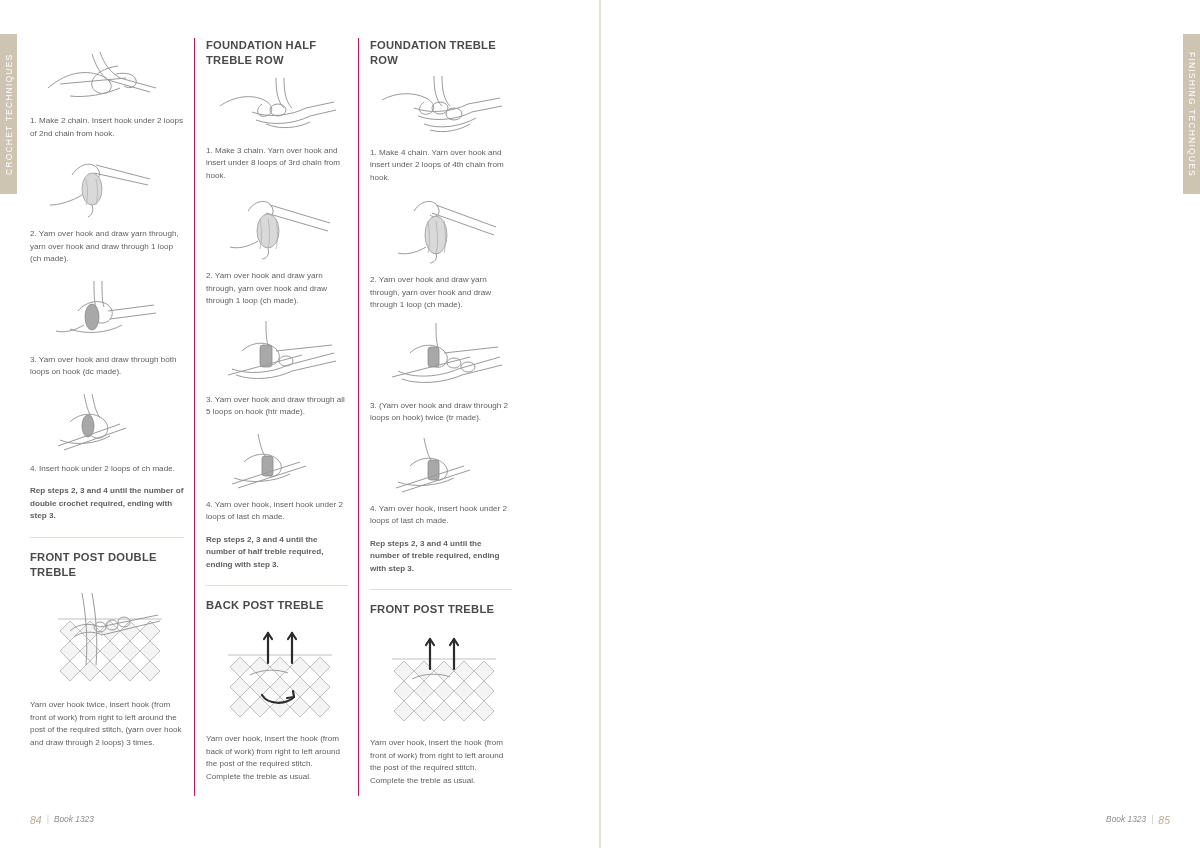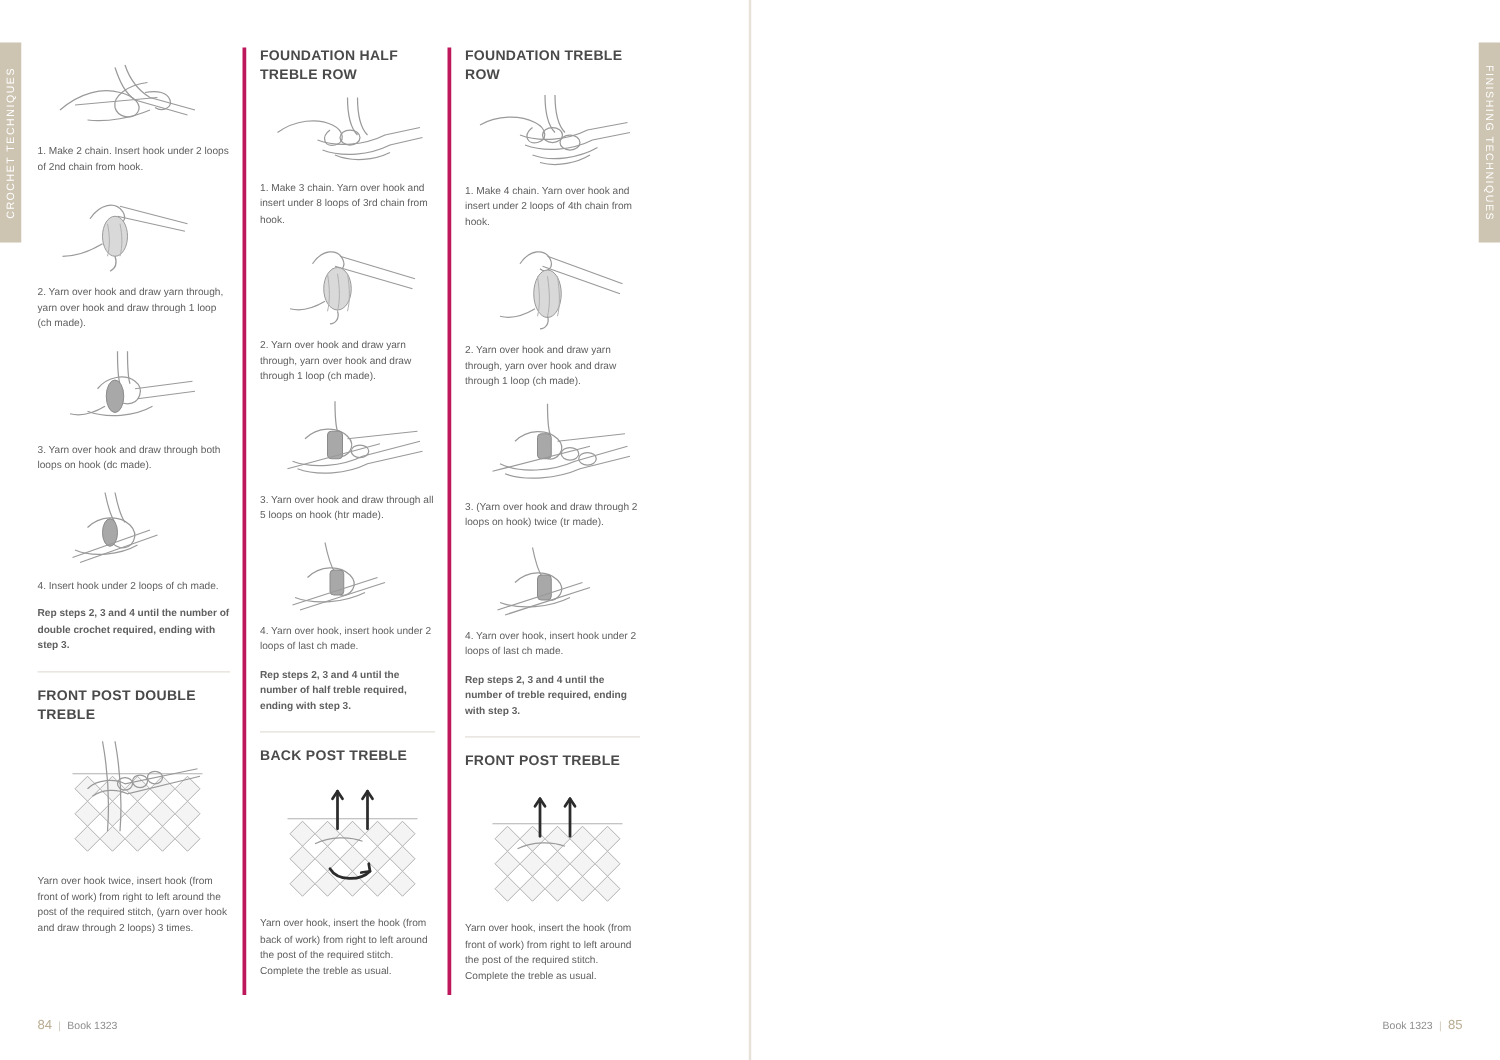--- a/index.html
+++ b/index.html
@@ -68,21 +68,21 @@
   .cols-left  { left: 30px;  width: 545px; }
 
   .col {
     width: 164px;
     padding-right: 10px;
     box-sizing: border-box;
     position: relative;
   }
   .col + .col {
     padding-left: 11px;
-    border-left: 3px solid #be185d;
+    border-left: 1px solid #be185d;
   }
 
   h2.section-title {
     font-size: 11.2px;
     font-weight: bold;
     color: #4a4a4a;
     letter-spacing: 0.25px;
     margin: 0 0 6px 0;
     line-height: 1.32;
     text-transform: uppercase;
@@ -109,22 +109,23 @@
     margin: 14px 0 12px 0;
   }
 
   
   .footer {
     position: absolute;
     bottom: 22px;
     font-size: 8.4px;
     color: #8d8d8d;
     display: flex;
-    align-items: center;
+    align-items: flex-start;
     gap: 5px;
+    font-style: italic;
   }
   .footer-left  { left: 30px; }
   .footer-right { right: 30px; }
   .folio {
     color: #b9ad93;
     font-size: 10.5px;
   }
   .footer-sep { color: #cfc8ba; }
 
   

